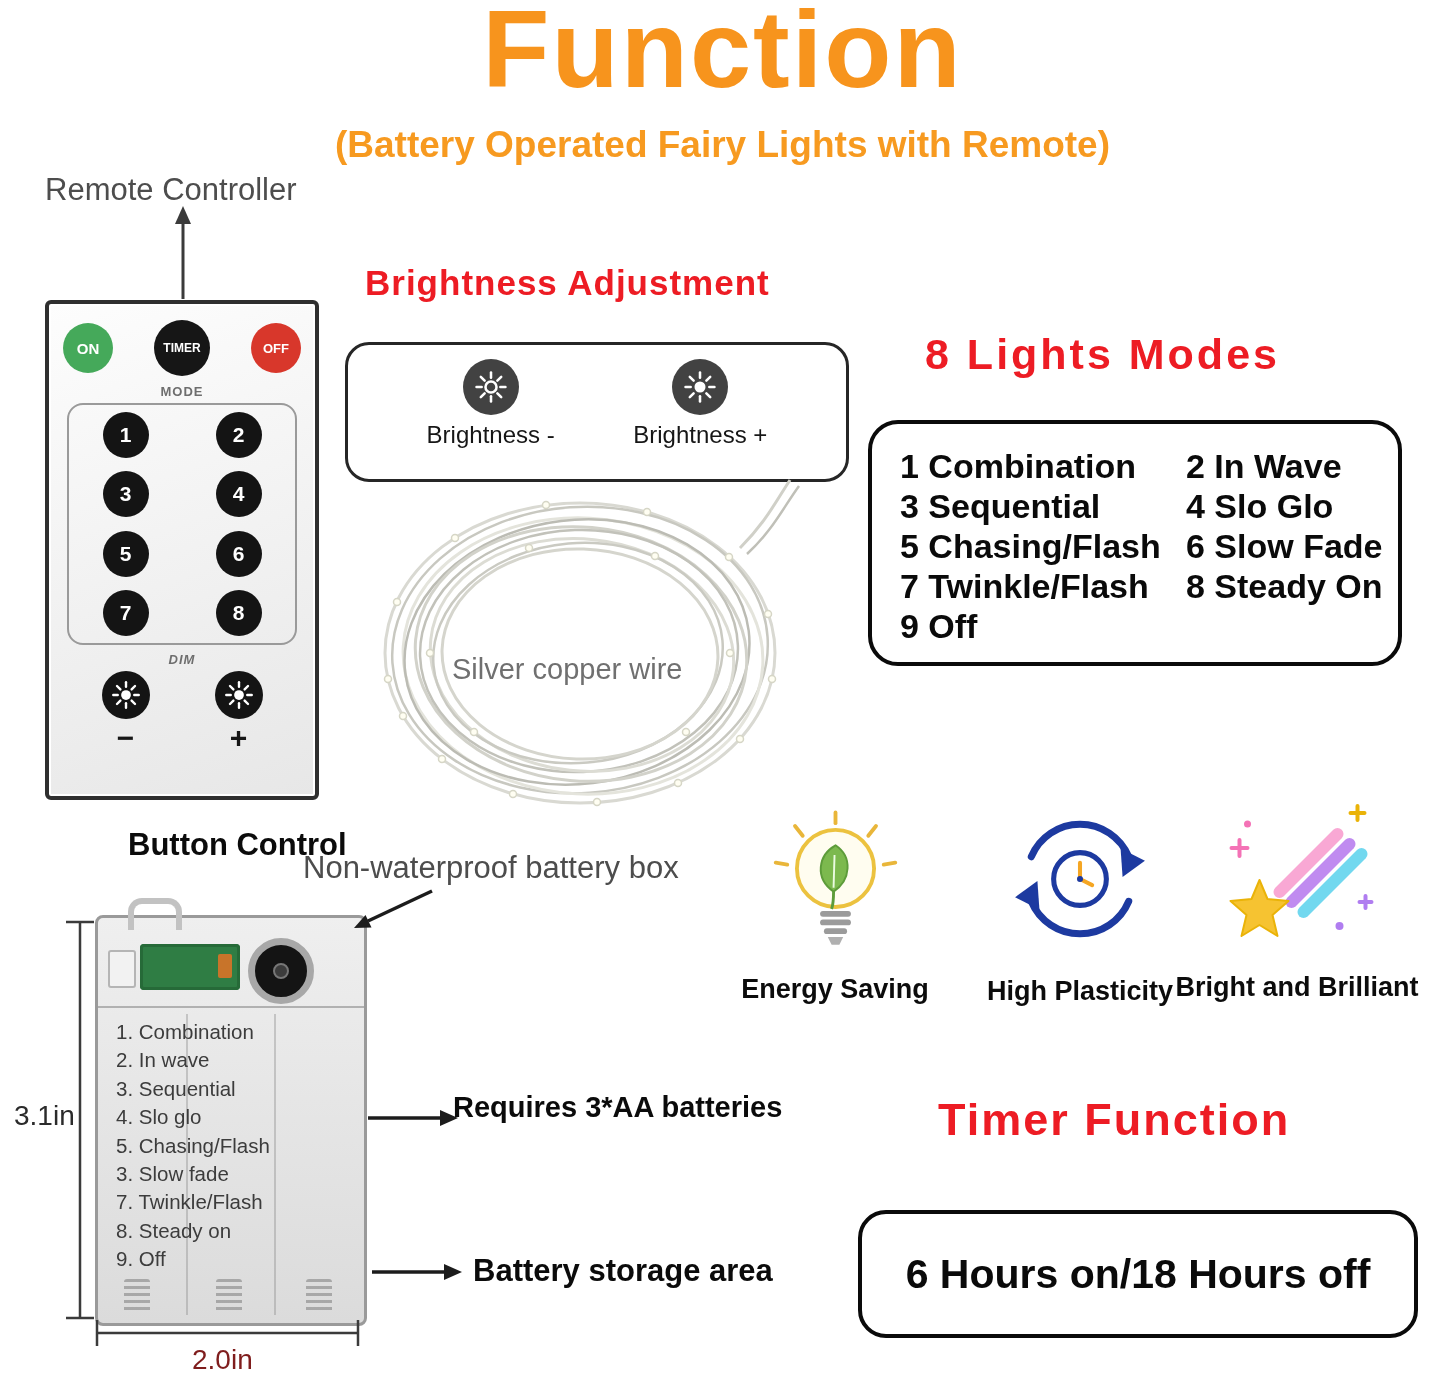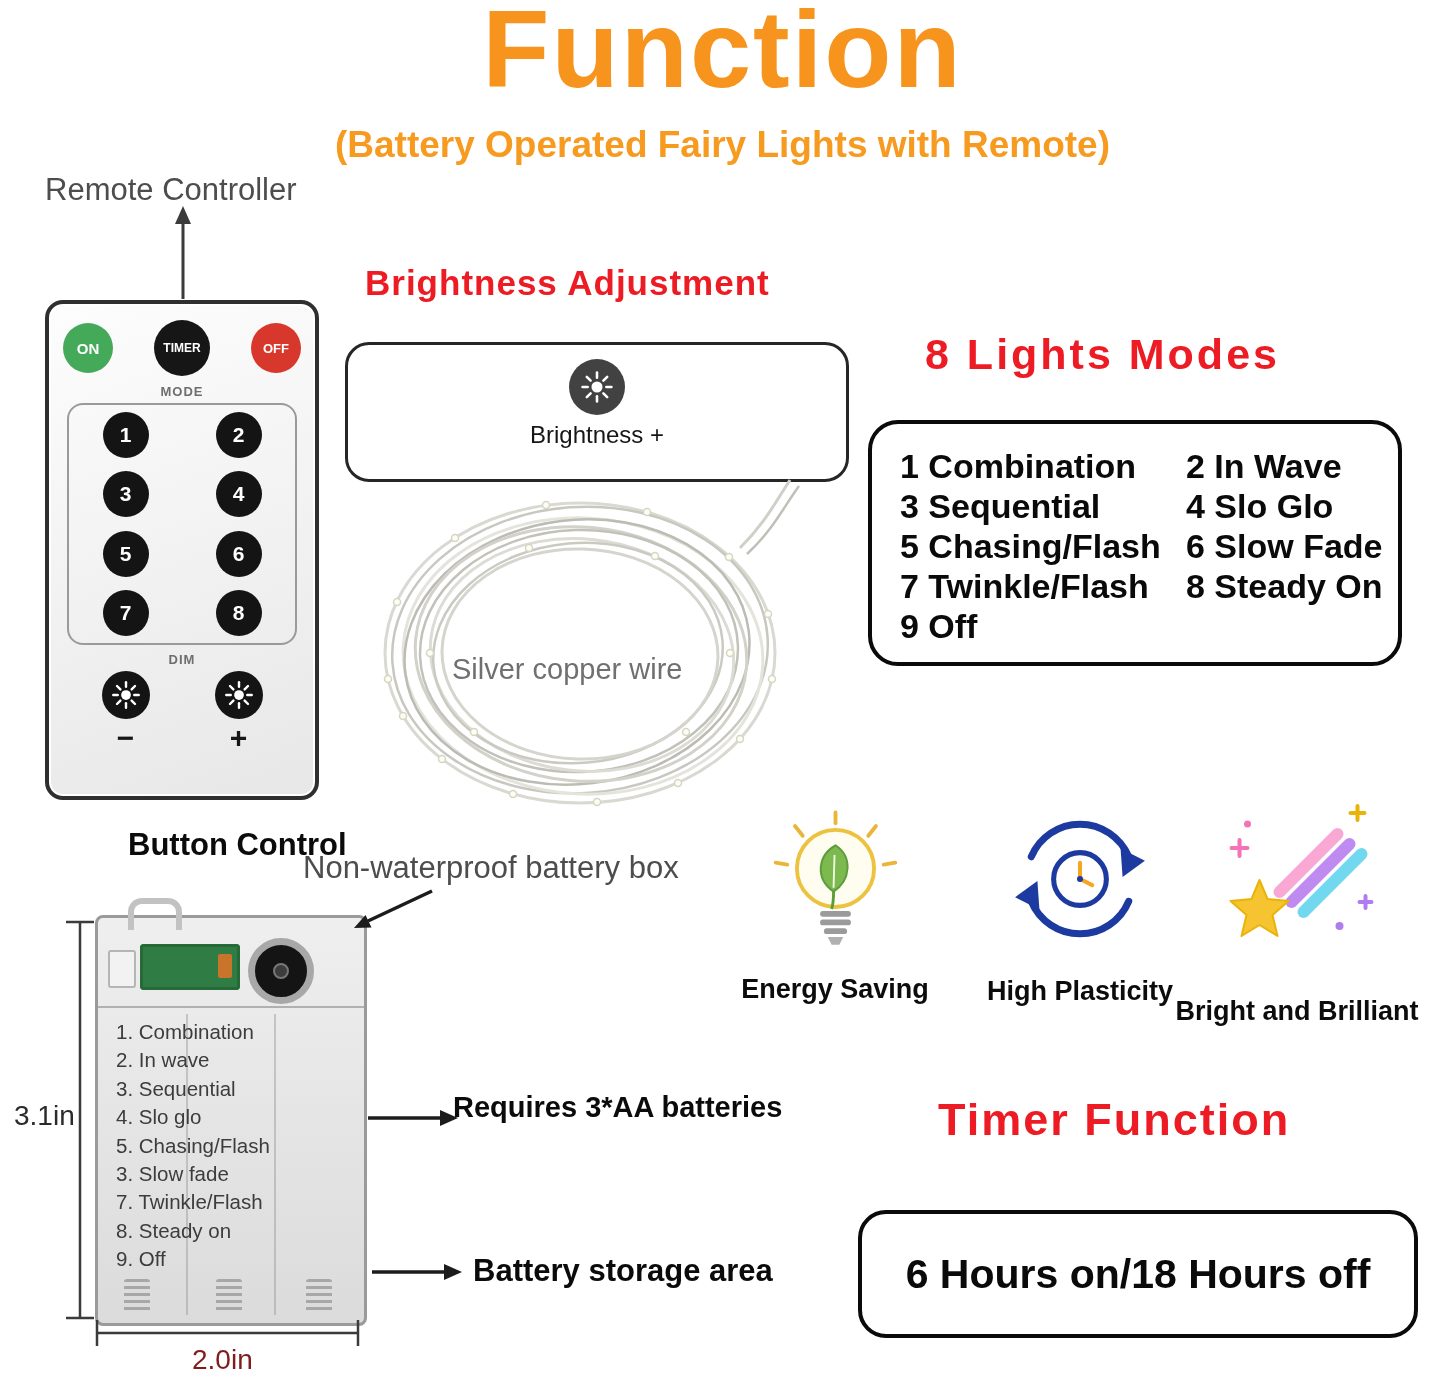--- a/index.html
+++ b/index.html
@@ -9,21 +9,21 @@
 
   
   .title{left:0;right:0;top:-12px;text-align:center;font-size:110px;font-weight:800;
          color:#f7941d;letter-spacing:2px;line-height:1.1;}
   .subtitle{left:0;right:0;top:124px;text-align:center;font-size:37px;font-weight:700;color:#f79a20;}
   .gray-label{color:#4d4d4d;font-size:31px;}
   .red-heading{color:#ed1c24;font-weight:800;}
   .bold-black{color:#0b0b0b;font-weight:800;}
 
   
-  .remote{left:45px;top:300px;width:266px;height:492px;border:4px solid #2f2f2f;border-radius:18px;
+  .remote{left:45px;top:300px;width:266px;height:492px;border:4px solid #2f2f2f;border-radius:6px;
           background:linear-gradient(160deg,#fdfdfd,#e7e7e7);box-shadow:inset 0 0 0 2px #fff;}
   .remote-top{display:flex;justify-content:space-between;align-items:center;padding:16px 14px 0;}
   .rbtn{border-radius:50%;display:flex;align-items:center;justify-content:center;color:#fff;font-weight:700;}
   .rbtn.on{width:50px;height:50px;background:#45a95a;font-size:15px;}
   .rbtn.timer{width:56px;height:56px;background:#161616;font-size:12px;}
   .rbtn.off{width:50px;height:50px;background:#d8372b;font-size:13px;}
   .remote-small-label{text-align:center;font-size:13px;color:#6e6e6e;letter-spacing:1px;font-weight:700;}
   .mode-grid{width:226px;height:238px;margin:4px auto 0;border:2px solid #9a9a9a;border-radius:16px;
              display:grid;grid-template-columns:repeat(2,46px);justify-content:space-around;align-content:space-around;}
   .numbtn{width:46px;height:46px;border-radius:50%;background:#141414;color:#fff;font-size:21px;font-weight:700;
@@ -50,21 +50,21 @@
   .modes-heading{left:925px;top:330px;font-size:43px;letter-spacing:3px;}
   .modes-box{left:868px;top:420px;width:534px;height:246px;border:4px solid #0a0a0a;border-radius:30px;background:#fff;
              padding:22px 0 0 28px;box-sizing:border-box;}
   .mode-row{font-size:34px;font-weight:800;color:#0a0a0a;line-height:40px;white-space:nowrap;}
   .mode-row .col-l{display:inline-block;width:286px;}
 
   
   .feature{position:absolute;display:flex;flex-direction:column;align-items:center;}
   .f1{left:735px;top:802px;width:200px;}
   .f2{left:980px;top:806px;width:200px;}
-  .f3{left:1192px;top:796px;width:210px;gap:24px;}
+  .f3{left:1192px;top:796px;width:210px;}
   .flabel{font-size:27px;font-weight:800;white-space:nowrap;color:#0c0c0c;}
   .f1 .flabel{margin-top:14px;} .f2 .flabel{margin-top:28px;} .f3 .flabel{margin-top:16px;}
 
   
   .battery-label{left:303px;top:850px;}
   .bbox{left:95px;top:915px;width:266px;height:405px;border:3px solid #9a9a9a;border-radius:8px;
         background:linear-gradient(180deg,rgba(238,238,238,.95),rgba(216,216,216,.92));}
   .bb-tab{position:absolute;left:30px;top:-20px;width:42px;height:26px;border:6px solid #c2c2c2;border-bottom:none;
           border-radius:14px 14px 0 0;}
   .bb-switch{position:absolute;left:10px;top:32px;width:24px;height:34px;background:#f2f2f2;border:2px solid #b5b5b5;border-radius:3px;}
@@ -115,21 +115,21 @@
   <div class="mode-grid">
     <div class="numbtn">1</div>
     <div class="numbtn">2</div>
     <div class="numbtn">3</div>
     <div class="numbtn">4</div>
     <div class="numbtn">5</div>
     <div class="numbtn">6</div>
     <div class="numbtn">7</div>
     <div class="numbtn">8</div>
   </div>
-  <div class="remote-small-label" style="margin-top:7px;">DIM</div>
+  <div class="remote-small-label" style="margin-top:7px;font-style:italic;">DIM</div>
   <div class="dim-row">
     <div class="dimbtn">
       <svg width="30" height="30" viewBox="0 0 40 40">
         <g stroke="#fff" stroke-width="3.2" stroke-linecap="round">
           <line x1="20" y1="3" x2="20" y2="9"></line>
             <line x1="20" y1="31" x2="20" y2="37"></line>
           <line x1="3" y1="20" x2="9" y2="20"></line>
             <line x1="31" y1="20" x2="37" y2="20"></line>
           <line x1="8" y1="8" x2="12.5" y2="12.5"></line>
             <line x1="27.5" y1="27.5" x2="32" y2="32"></line>
@@ -170,20 +170,38 @@
         <g stroke="#fff" stroke-width="3" stroke-linecap="round">
           <line x1="20" y1="3" x2="20" y2="9"></line>
             <line x1="20" y1="31" x2="20" y2="37"></line>
           <line x1="3" y1="20" x2="9" y2="20"></line>
             <line x1="31" y1="20" x2="37" y2="20"></line>
           <line x1="8" y1="8" x2="12.5" y2="12.5"></line>
             <line x1="27.5" y1="27.5" x2="32" y2="32"></line>
           <line x1="8" y1="32" x2="12.5" y2="27.5"></line>
             <line x1="27.5" y1="12.5" x2="32" y2="8"></line>
         </g>
+        <circle cx="20" cy="20" r="6.5" fill="none" stroke="#fff" stroke-width="3"></circle>
+      </svg>
+    </div>
+    <div class="bright-label">Brightness -</div>
+  </div>
+  <div class="bright-item">
+    <div class="bright-circle">
+      <svg width="34" height="34" viewBox="0 0 40 40">
+        <g stroke="#fff" stroke-width="3" stroke-linecap="round">
+          <line x1="20" y1="3" x2="20" y2="9"></line>
+            <line x1="20" y1="31" x2="20" y2="37"></line>
+          <line x1="3" y1="20" x2="9" y2="20"></line>
+            <line x1="31" y1="20" x2="37" y2="20"></line>
+          <line x1="8" y1="8" x2="12.5" y2="12.5"></line>
+            <line x1="27.5" y1="27.5" x2="32" y2="32"></line>
+          <line x1="8" y1="32" x2="12.5" y2="27.5"></line>
+            <line x1="27.5" y1="12.5" x2="32" y2="8"></line>
+        </g>
         <circle cx="20" cy="20" r="6.5" fill="#fff"></circle>
       </svg>
     </div>
     <div class="bright-label">Brightness +</div>
   </div>
 </div>
 
 <svg class="abs wire-svg" width="430" height="355" viewBox="0 0 430 355">
   <g fill="none">
     <ellipse cx="205" cy="185" rx="195" ry="150" stroke="#d9d9d2" stroke-width="3"></ellipse>

